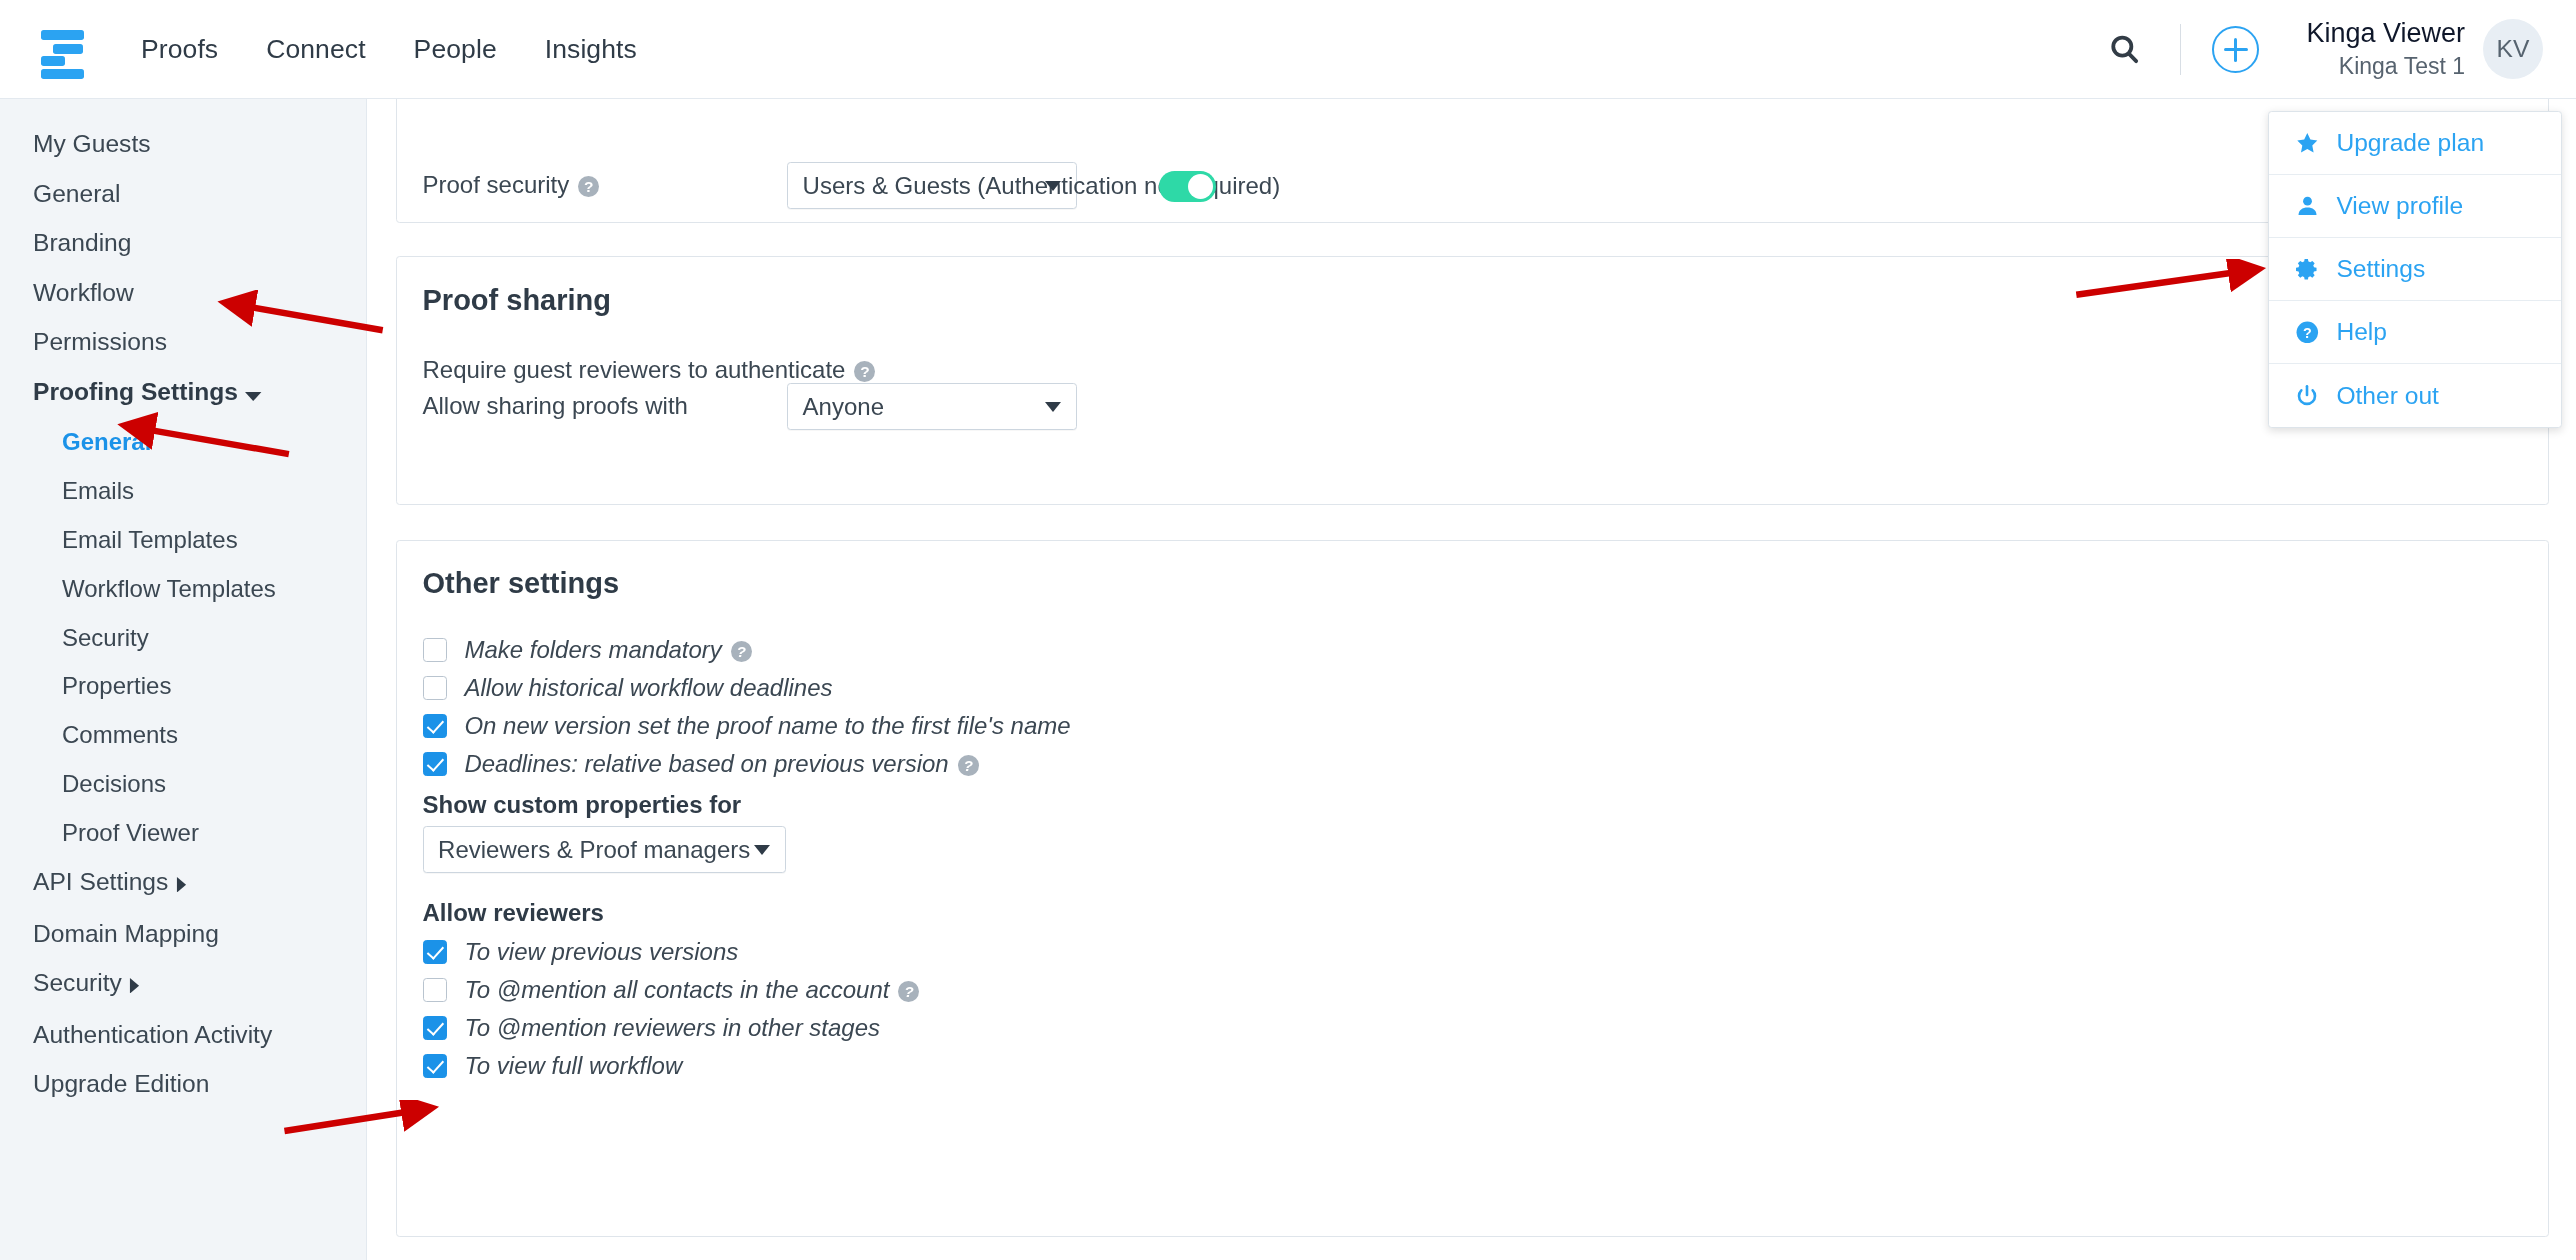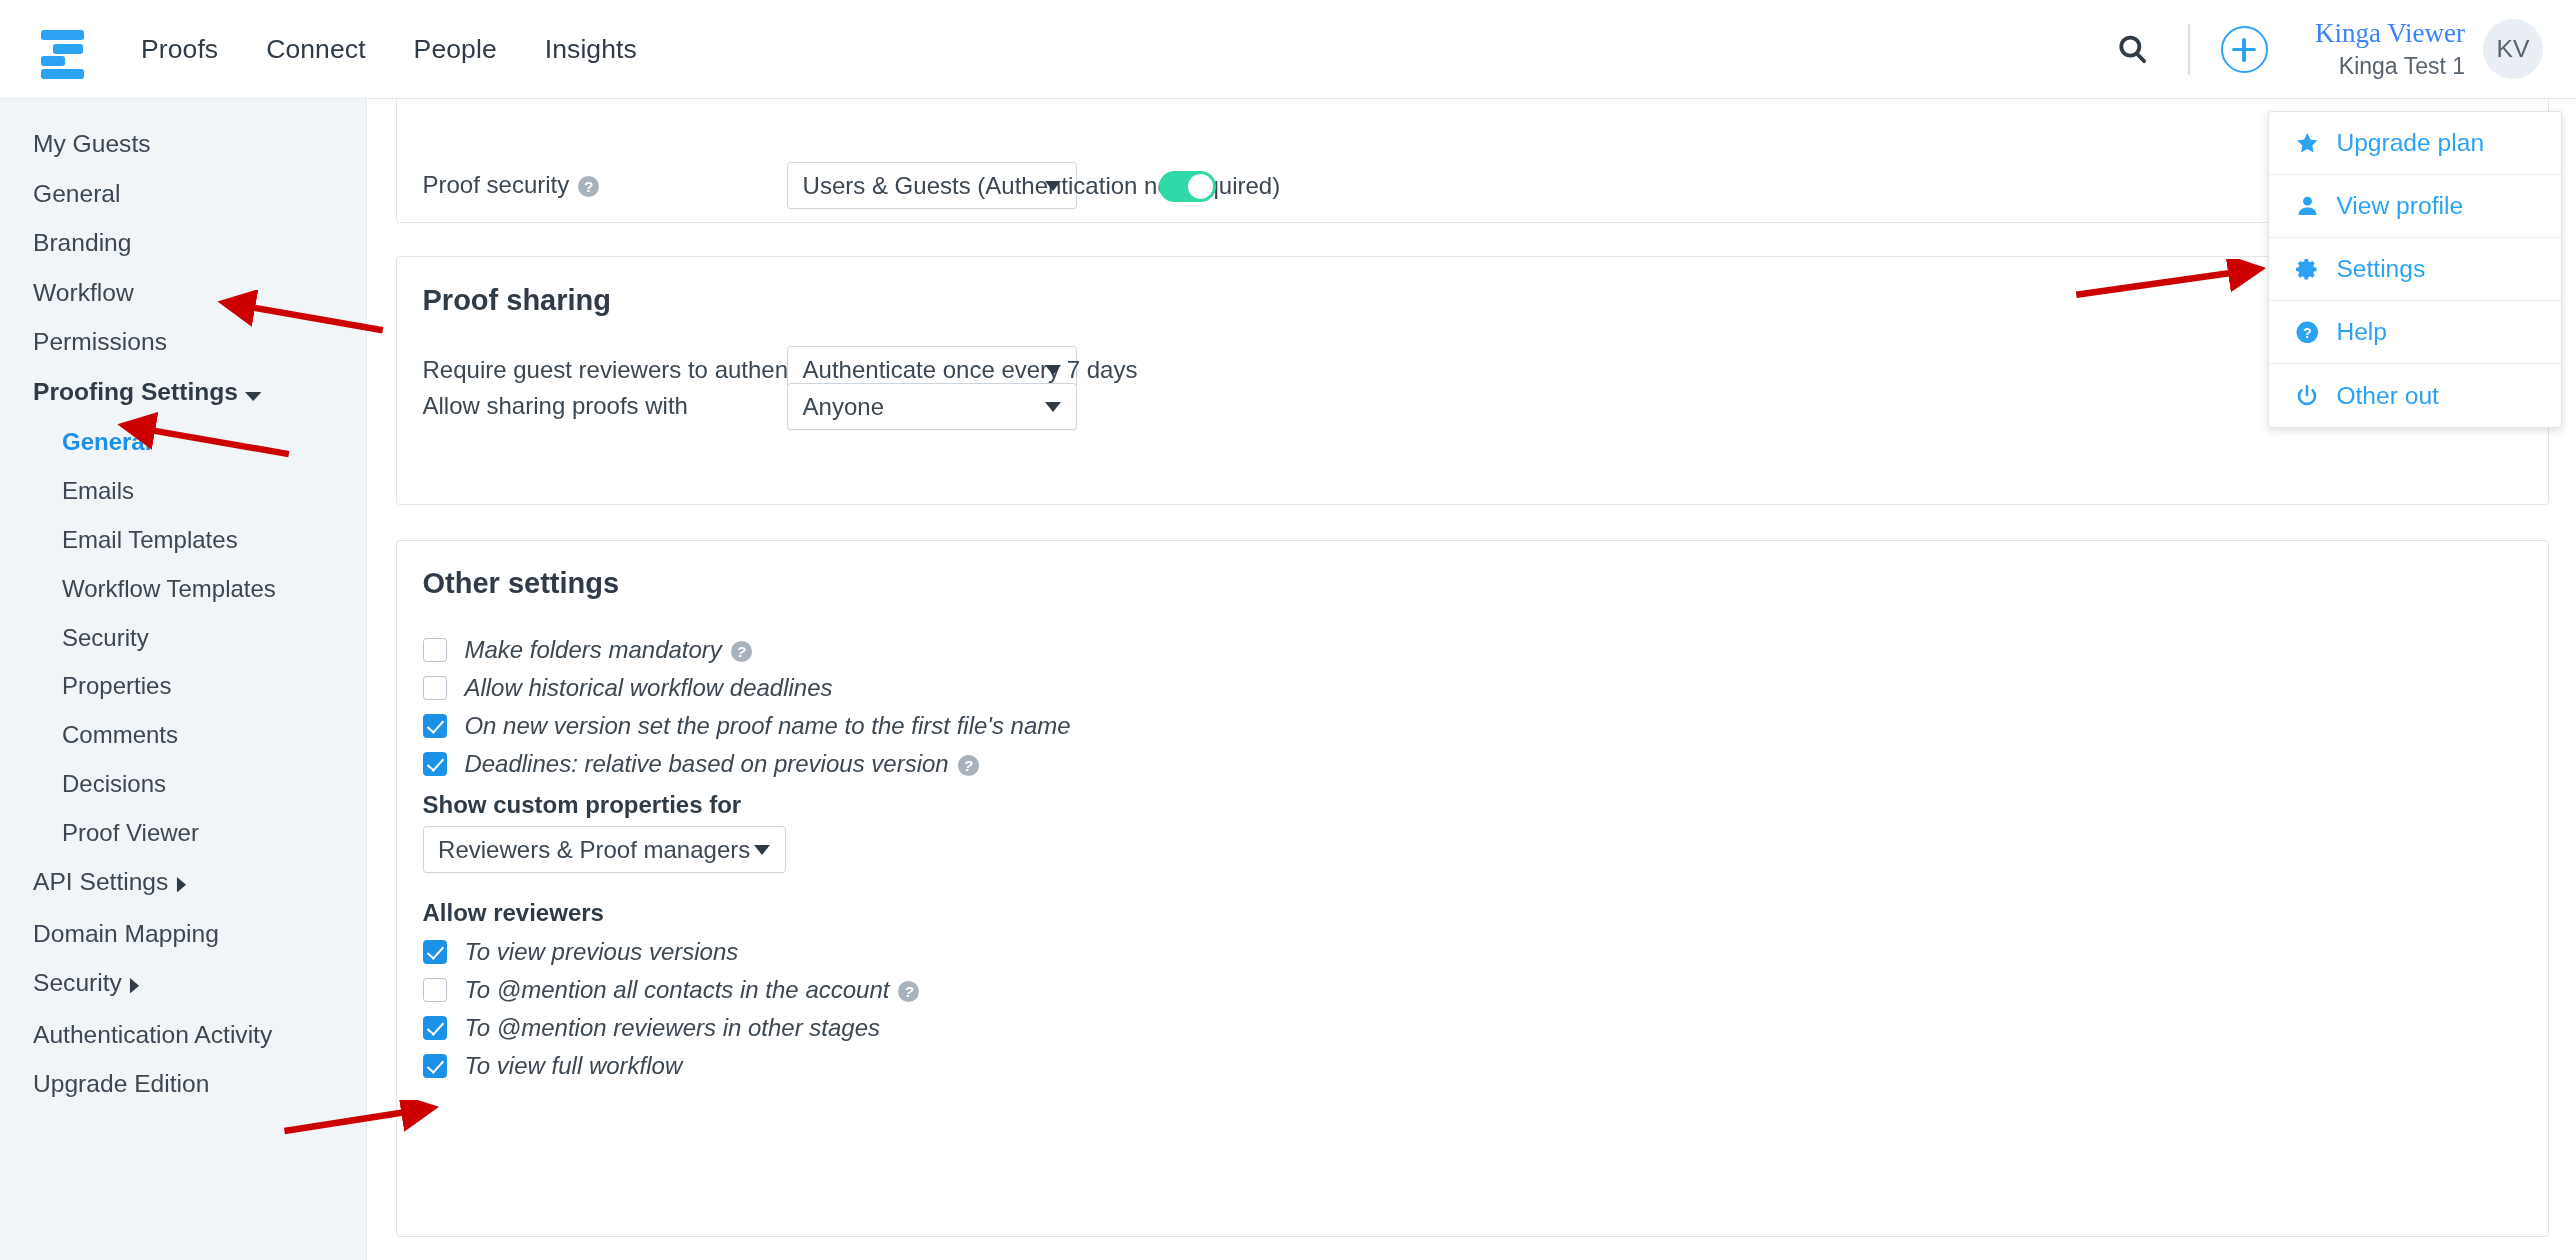--- a/index.html
+++ b/index.html
@@ -41,21 +41,21 @@
     border: 2.7px solid #2BA3F2; display: flex; align-items: center; justify-content: center;
     cursor: pointer;
   }
   .plus-btn::before, .plus-btn::after { content:''; position:absolute; background:#2BA3F2; }
   .plus-inner { position: relative; width: 24px; height: 24px; }
   .plus-inner::before { content:''; position:absolute; left:0; top:10px; width:24px; height:3.6px; background:#2BA3F2; border-radius:1.8px;}
   .plus-inner::after  { content:''; position:absolute; top:0; left:10px; height:24px; width:3.6px; background:#2BA3F2; border-radius:1.8px;}
 
   .user-block { display:flex; align-items:center; margin-left: 47px; cursor:pointer; }
   .user-names { text-align: right; margin-right: 18px; }
-  .user-name  { font-size: 27px; color: #3b82f6; line-height: 1.18; font-family: Liberation Serif, serif; }
+  .user-name  { font-size: 27px; color: #0f172a; line-height: 1.18; }
   .user-org   { font-size: 23px; color: #57636f; line-height: 1.25; margin-top: 2.7px; }
   .avatar {
     width: 60px; height: 60px; border-radius: 50%; background: #e8eef4;
     display:flex; align-items:center; justify-content:center;
     font-size: 24.6px; color: #56636f;
   }
 
   
   .sidebar {
     position: absolute; left: 0; top: 99px; width: 367px; height: 1162px;
@@ -218,24 +218,20 @@
       <div class="toggle" style="position:absolute; left:762px; top:104px;">
         <div class="knob"></div>
       </div>
     </div>
 
     <div class="card" id="card-sharing">
       <div class="card-title" style="position:absolute; left:25.5px; top:27px;">Proof sharing</div>
       <div class="row-label" style="position:absolute; left:25.5px; top:99px;">
         <span>Require guest reviewers to authenticate</span><span class="help">?</span>
       </div>
-      <div class="select" style="position:absolute; left:390px; top:89px; width:290px;">
-        <span class="val">Authenticate once every 7 days</span>
-        <span class="arrow"></span>
-      </div>
       <div class="row-label" style="position:absolute; left:25.5px; top:135px;">Allow sharing proofs with</div>
       <div class="select" style="position:absolute; left:390px; top:126px; width:290px;">
         <span class="val">Anyone</span>
         <span class="arrow"></span>
       </div>
     </div>
 
     <div class="card" id="card-other">
       <div class="card-title" style="position:absolute; left:25.5px; top:25.5px;">Other settings</div>
 

